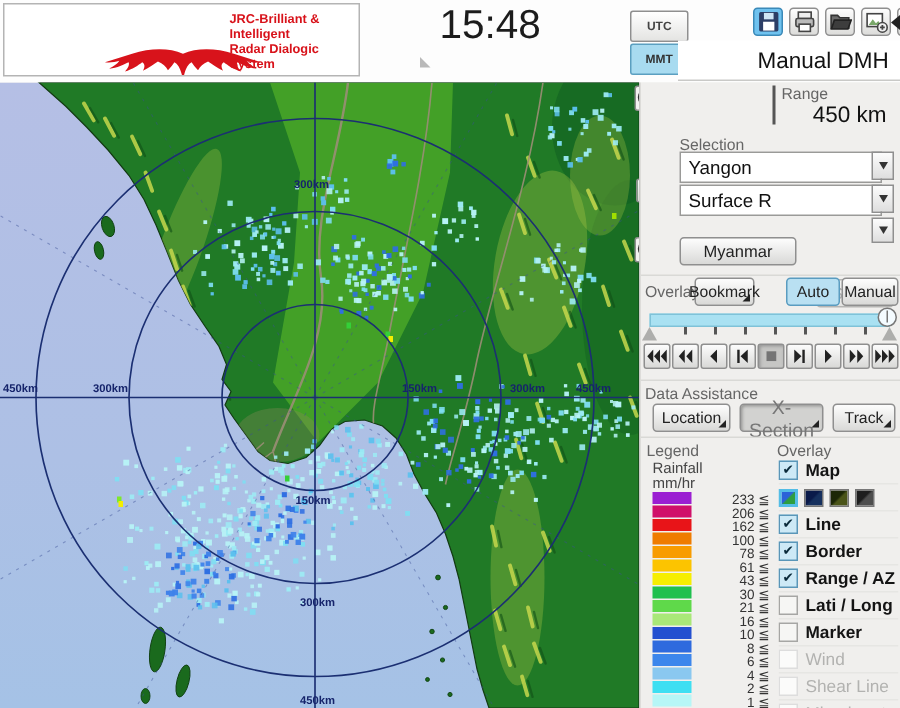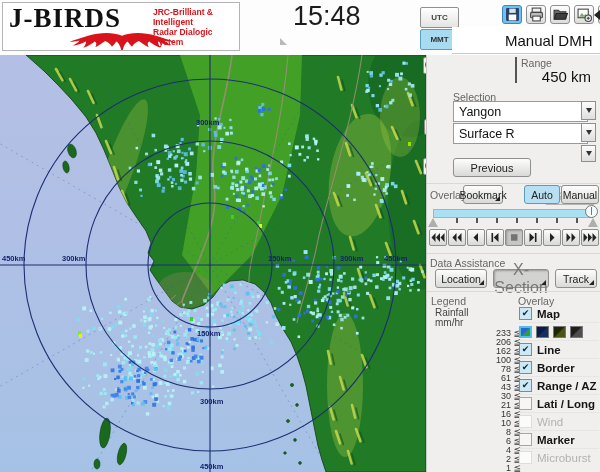--- a/index.html
+++ b/index.html
@@ -62,21 +62,21 @@
   .rp-tri{position:absolute;top:163px;width:0;height:0;border-left:5px solid transparent;border-right:5px solid transparent;border-bottom:9px solid #aeaeac;}
   .rp-tick{position:absolute;top:163px;width:2px;height:5px;background:#555;}
 
   #pbrow{position:absolute;left:2px;top:174px;display:flex;gap:1px;}
   .pbtn{width:18px;height:17px;border:1px solid #8f8f8f;border-radius:2px;background:linear-gradient(#fcfcfc,#d9d9d7);
         display:flex;align-items:center;justify-content:center;padding:0;}
   .pbtn.pressed{background:#c6c6c4;box-shadow:inset 1px 1px 2px #999;}
 
   
   #legend-rows{position:absolute;left:8px;top:273px;width:86px;}
-  .lg-row{height:9px;display:flex;align-items:flex-end;flex-direction:column;}
+  .lg-row{height:9px;display:flex;align-items:flex-start;}
   .lg-bar{width:26px;height:8px;}
   .lg-val{width:52px;text-align:right;font-size:9px;color:#333;}
 
   
   #overlay-col{position:absolute;left:92px;top:250px;width:80px;height:167px;overflow:hidden;}
   .ov-row{height:17px;display:flex;align-items:center;gap:5px;border-top:1px solid #e6e6e3;}
   .ov-row:first-child{border-top:none;}
   .ov-check{width:11px;height:11px;border:1px solid #a6a6a4;background:#f6f6f4;font-size:9px;line-height:10px;
             text-align:center;color:#0a2a3a;flex:none;}
   .ov-row.checked .ov-check{background:#cde9f6;border-color:#5a96b8;}
@@ -84,21 +84,20 @@
   .ov-lbl{font-size:11.5px;font-weight:bold;color:#141414;white-space:nowrap;}
   .ov-row.disabled .ov-lbl{font-weight:normal;color:#b2b2b0;}
   .sw{width:13px;height:12px;border:1px solid #777;box-sizing:border-box;flex:none;}
   .sw.selected{border:2px solid #54bde6;}
 </style>
 </head>
 <body>
 
 <div id="topbar" class="abs">
   <div id="logo-box" class="abs">
-    <div id="logo-title" class="abs">J-BIRDS</div>
     <div id="logo-tag" class="abs">
       <div>JRC-Brilliant &amp; Intelligent</div>
       <div>Radar Dialogic System</div>
     </div>
     <svg id="eagle" class="abs" width="230" height="21" viewBox="0 0 230 44">
       <path fill="#d8131b" d="M115,10 C96,2 70,2 44,10 L6,22 C12,23 20,22 26,20 C24,24 17,28 12,31 C23,30 33,25 39,22 C41,26 37,31 34,35 C44,32 53,26 58,22 C63,25 61,30 59,34 C67,30 75,24 80,21 C87,24 91,28 94,33 C98,29 101,25 103,22 C107,24 111,30 113,38 C114,41 114,43 115,44 C116,43 116,41 117,38 C119,30 123,24 127,22 C129,25 132,29 136,33 C139,28 143,24 150,21 C155,24 163,30 171,34 C169,30 167,25 172,22 C177,26 186,32 196,35 C193,31 189,26 191,22 C197,25 207,30 218,31 C213,28 206,24 204,20 C210,22 218,23 224,22 L186,10 C160,2 134,2 115,10 Z"></path>
     </svg>
   </div>
 
   <div id="clock-time" class="abs">15:48</div>
@@ -1176,21 +1175,21 @@
   <div class="plabel" style="left:26px;top:36px;">Selection</div>
   <div class="combo" style="top:46px;">
       <span>Yangon</span>
     </div>
   <button class="drop" style="top:46px;"></button>
   <div class="combo" style="top:68px;">
       <span>Surface R</span>
     </div>
   <button class="drop" style="top:68px;"></button>
   <button class="drop" style="top:90px;height:17px;"></button>
-  <button class="btn" style="left:26px;top:103px;width:78px;height:19px;">Previous</button>
+  <button class="btn" style="left:26px;top:103px;width:78px;height:19px;">Myanmar</button>
   <button class="btn disabled" style="left:117px;top:103px;width:52px;height:19px;">Select</button>
 
   <div class="divider" style="top:128px;"></div>
 
   <div class="plabel" style="left:3px;top:134px;">Overlay</div>
   <button class="btn corner" style="left:36px;top:130px;width:40px;height:19px;font-size:10.5px;">Bookmark</button>
   <button class="btn blue" style="left:97px;top:130px;width:36px;height:19px;font-size:10.5px;">Auto</button>
   <button class="btn" style="left:134px;top:130px;width:38px;height:19px;font-size:10.5px;">Manual</button>
 
   <div id="rp-track"></div>
@@ -1260,21 +1259,21 @@
           <polygon points="5,0 9,4.5 5,9"></polygon>
           <polygon points="9.5,0 13.5,4.5 9.5,9"></polygon>
         </svg>
       </button>
     </div>
 
   <div class="divider" style="top:198px;"></div>
 
   <div class="plabel" style="left:3px;top:202px;">Data Assistance</div>
   <button class="btn corner" style="left:8px;top:214px;width:52px;height:19px;font-size:10.5px;">Location</button>
-  <button class="btn corner pressed" style="left:66px;top:214px;width:56px;height:19px;font-size:16px;">X-Section</button>
+  <button class="btn corner pressed" style="left:66px;top:214px;width:56px;height:19px;font-size:13px;">X-Section</button>
   <button class="btn corner" style="left:128px;top:214px;width:42px;height:19px;font-size:10.5px;">Track</button>
 
   <div class="divider" style="top:236px;"></div>
 
   <div class="plabel" style="left:4px;top:240px;">Legend</div>
   <div class="abs" style="left:8px;top:253px;font-size:10px;color:#444;line-height:10px;">
     <div>Rainfall</div>
     <div>mm/hr</div>
   </div>
   <div id="legend-rows">
@@ -1365,26 +1364,30 @@
         <span class="ov-lbl">Border</span>
       </div>
       <div class="ov-row checked">
         <div class="ov-check">✔</div>
         <span class="ov-lbl">Range / AZ</span>
       </div>
       <div class="ov-row unchecked">
         <div class="ov-check"></div>
         <span class="ov-lbl">Lati / Long</span>
       </div>
+      <div class="ov-row unchecked">
+        <div class="ov-check"></div>
+        <span class="ov-lbl">Marker</span>
+      </div>
       <div class="ov-row disabled">
         <div class="ov-check"></div>
         <span class="ov-lbl">Wind</span>
       </div>
-      <div class="ov-row unchecked">
+      <div class="ov-row disabled">
         <div class="ov-check"></div>
-        <span class="ov-lbl">Marker</span>
+        <span class="ov-lbl">Shear Line</span>
       </div>
       <div class="ov-row disabled">
         <div class="ov-check"></div>
         <span class="ov-lbl">Microburst</span>
       </div>
     </div>
 </div>
 
 </body></html>

